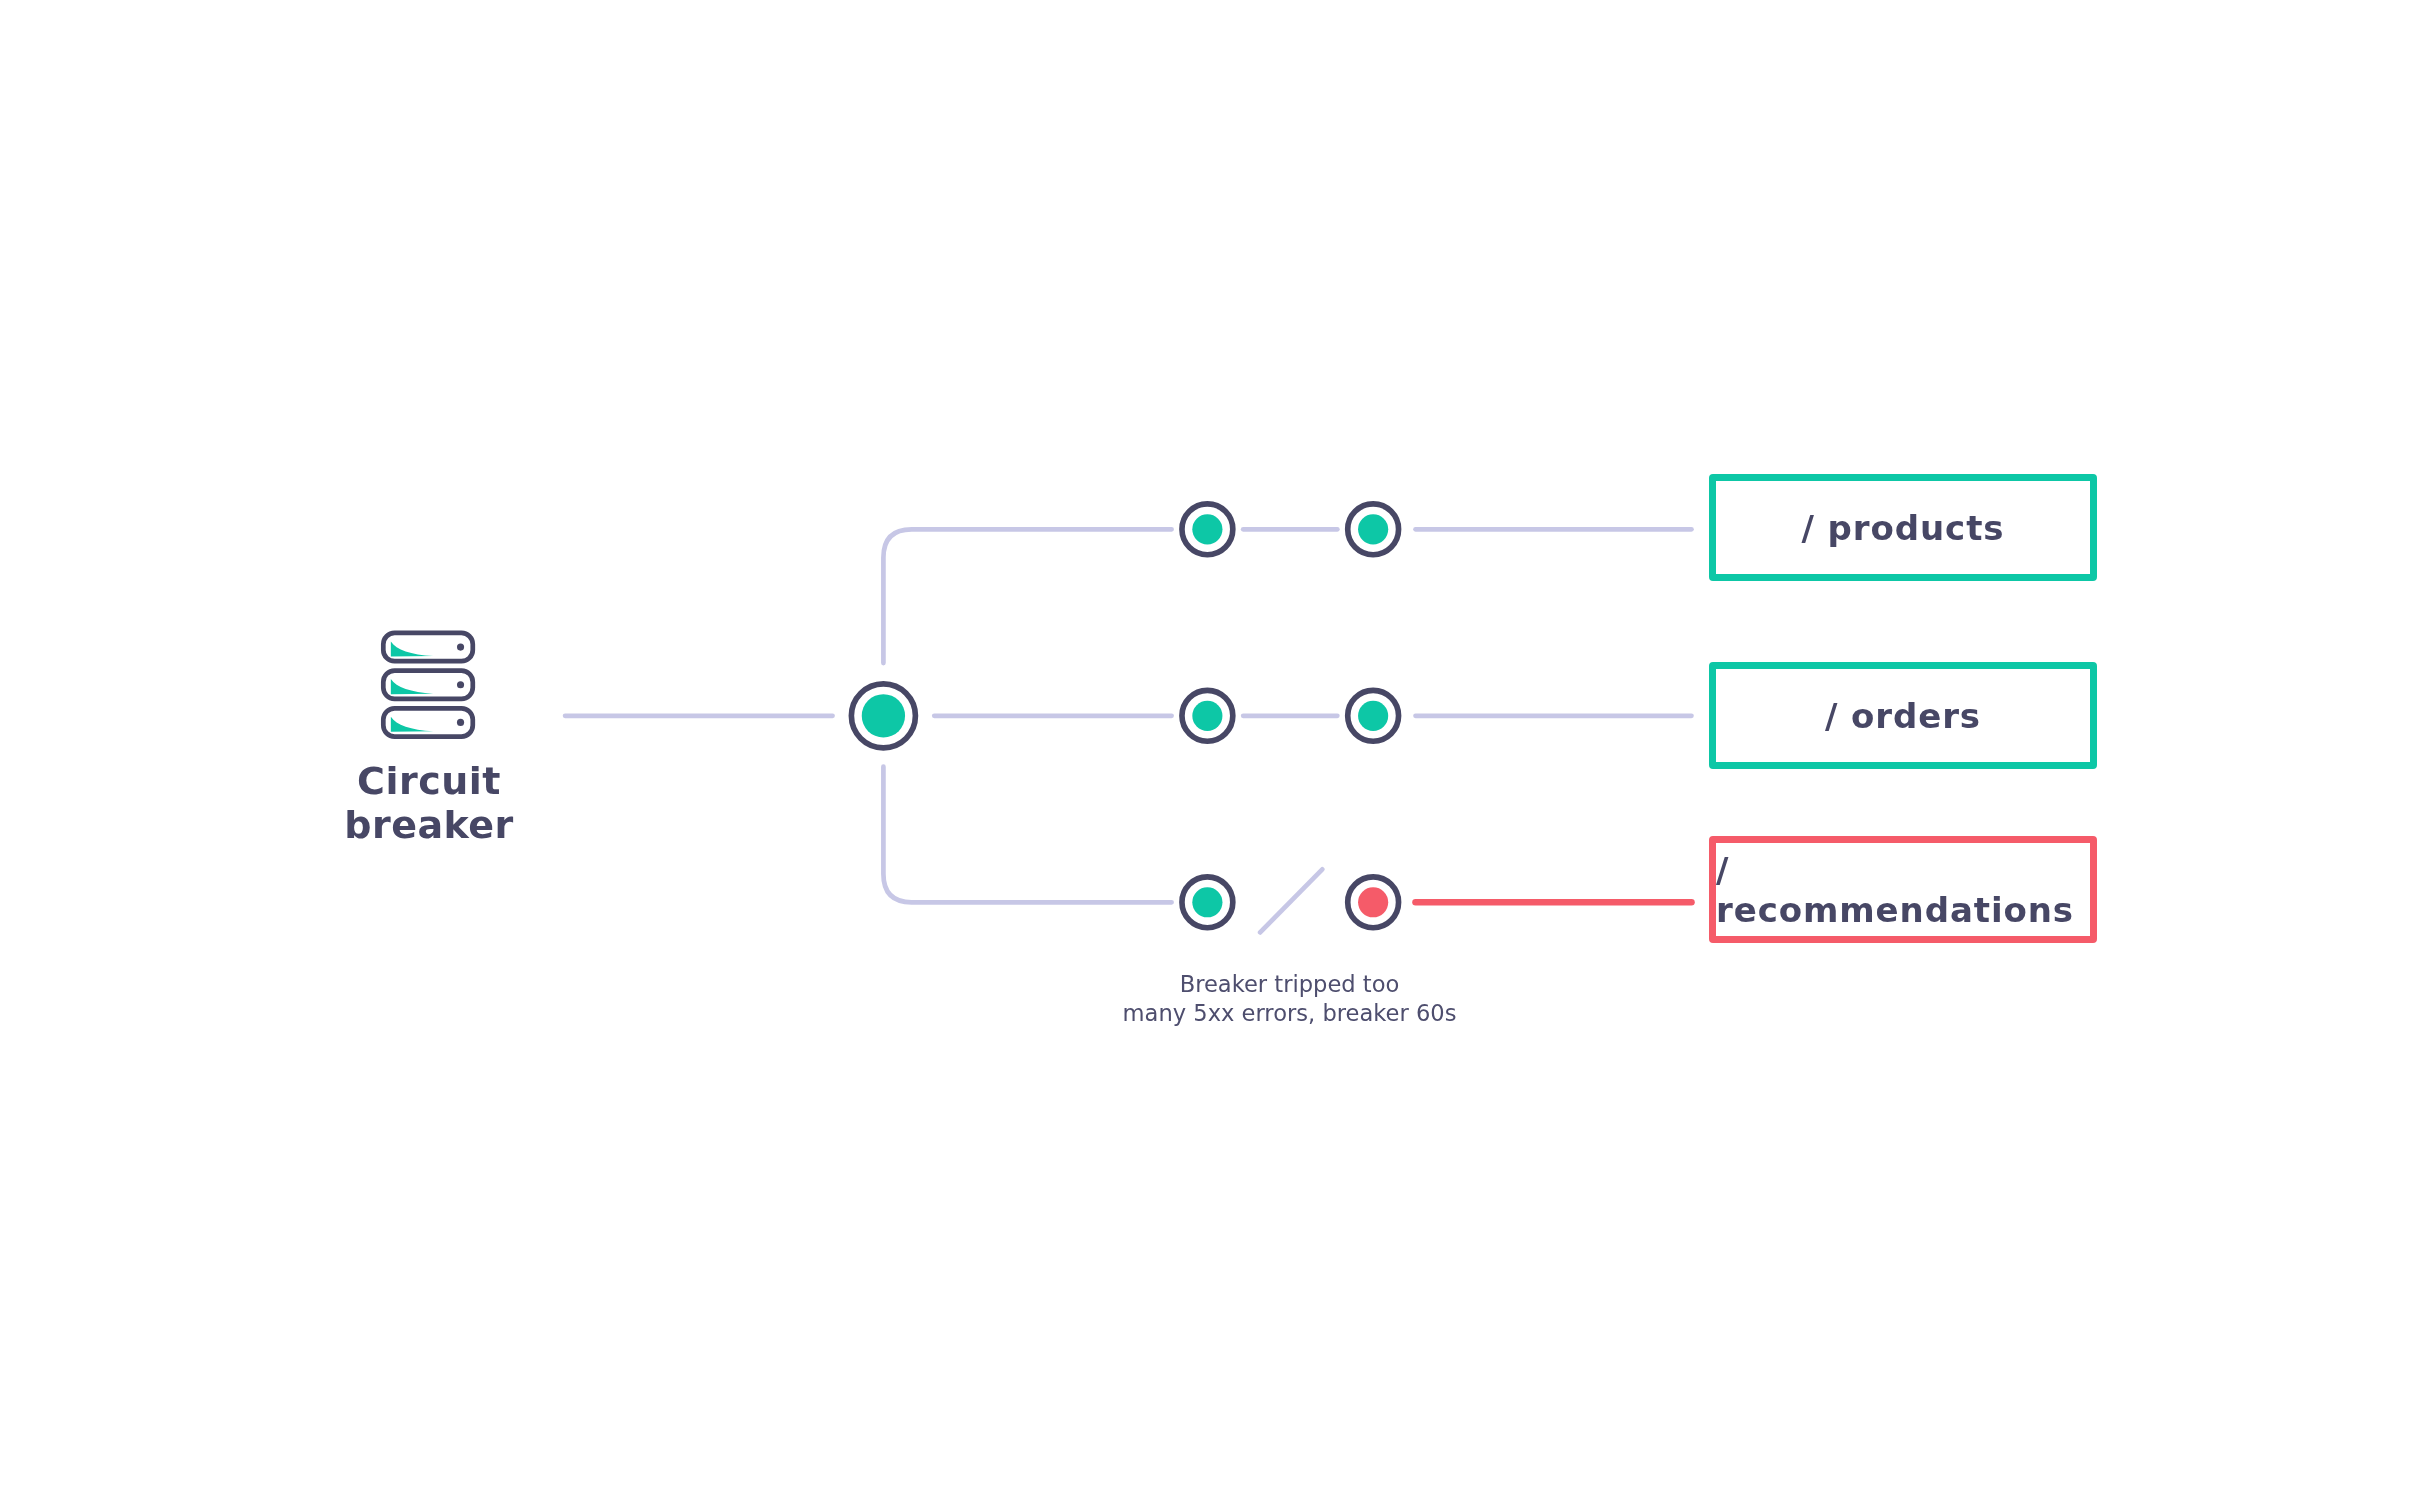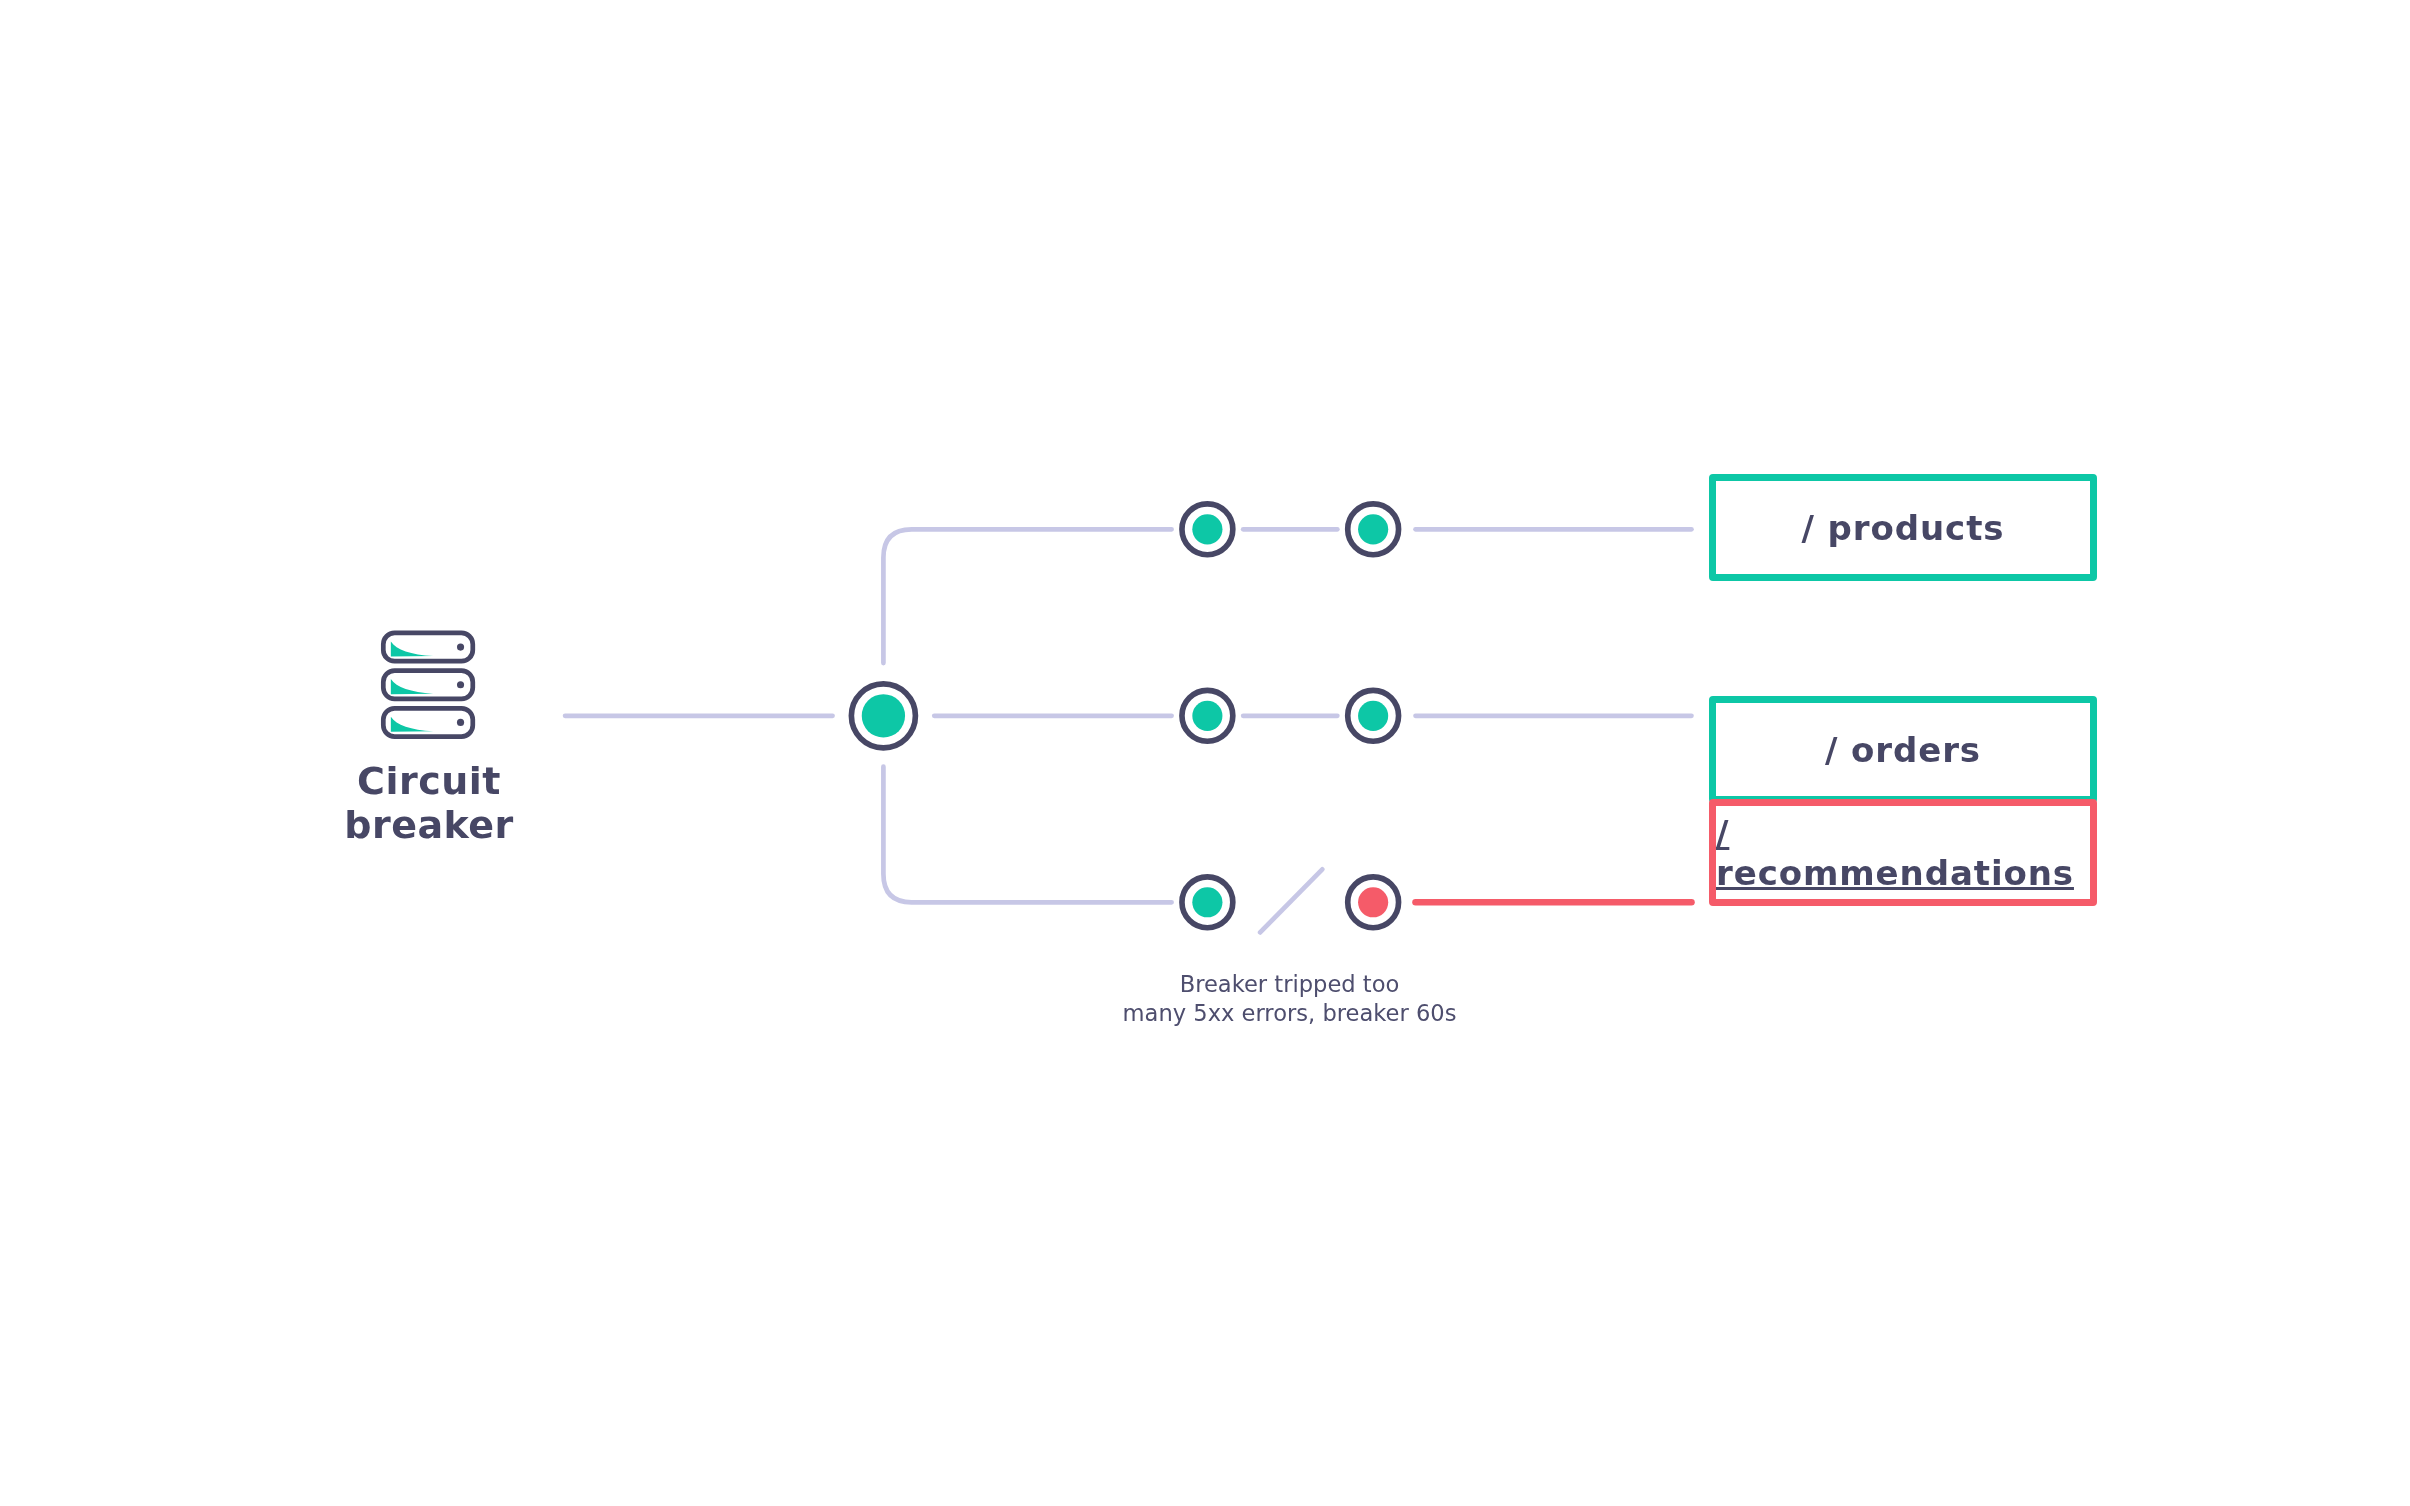--- a/index.html
+++ b/index.html
@@ -33,22 +33,22 @@
   }
   .endpoint{
     position:absolute;left:1709px;width:388px;height:107px;
     box-sizing:border-box;border-radius:4px;background:#fff;
     display:flex;align-items:center;justify-content:center;
     font-size:34px;font-weight:600;color:var(--slate);letter-spacing:0.9px;
   }
   .endpoint.ok{border:7.5px solid var(--teal);}
   .endpoint.err{border:7.5px solid var(--coral);}
   .ep-products{top:474px;}
-  .ep-orders{top:696px;}
-  .ep-recommendations{top:799px;text-decoration:underline;}
+  .ep-orders{top:662px;}
+  .ep-recommendations{top:836px;}
   .caption{
     position:absolute;left:1073px;top:970px;width:433px;
     text-align:center;font-size:22.6px;line-height:29px;color:var(--text);
   }
 </style>
 </head>
 <body>
 
 <div class="stage">
 

